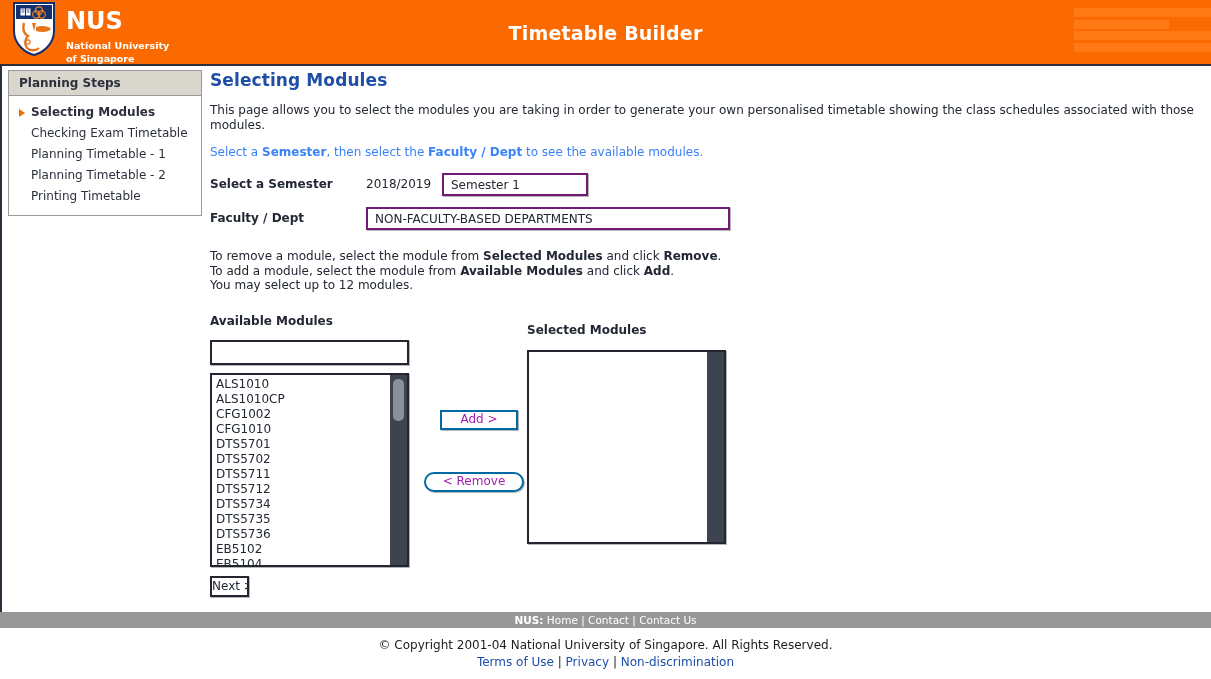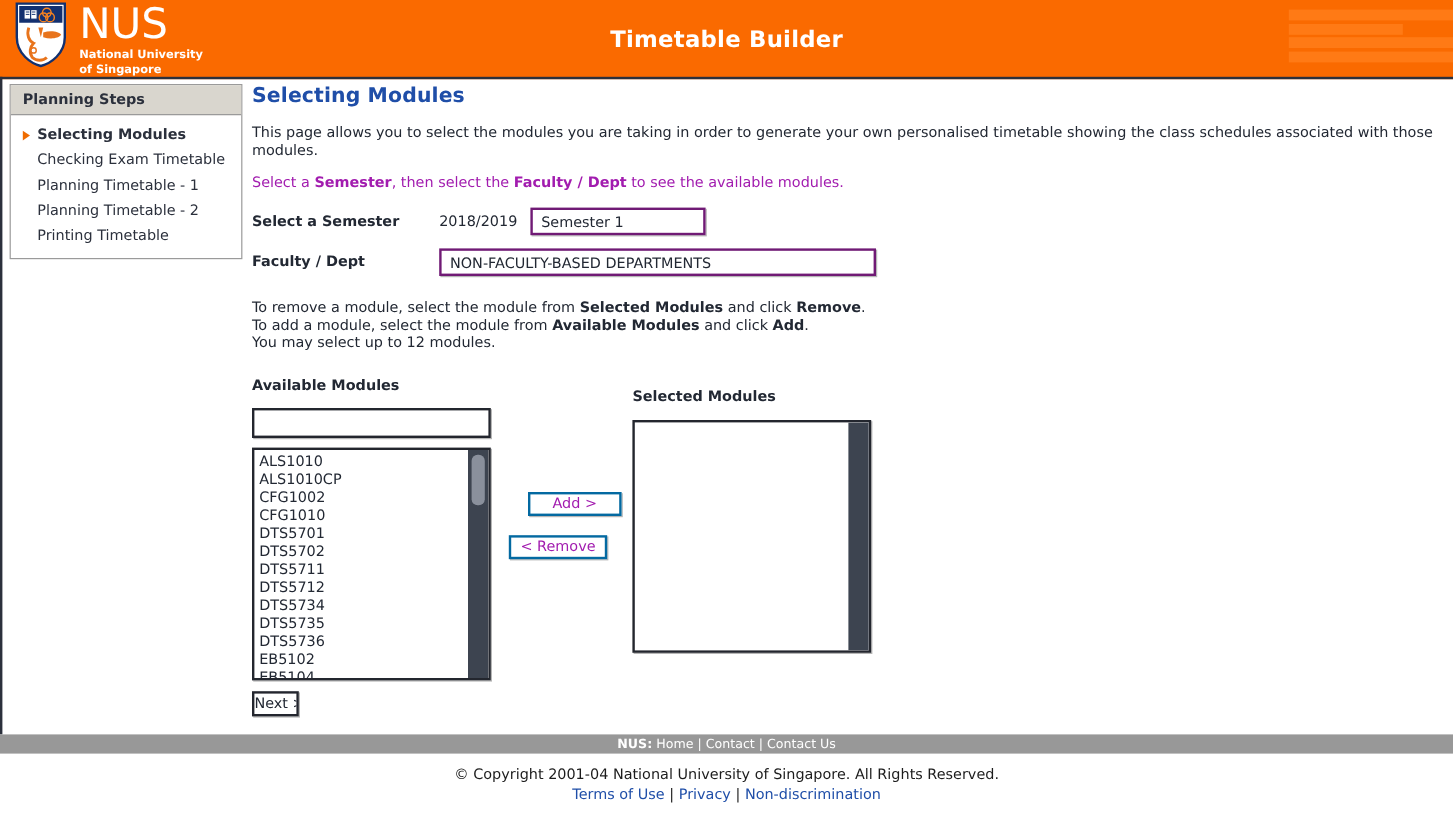--- a/index.html
+++ b/index.html
@@ -57,22 +57,22 @@
     height: 56px;
     position: relative;
     flex: none;
   }
   .logo-text {
     margin-left: 10px;
     padding-top: 3px;
     color: #ffffff;
   }
   .logo-nus {
-    font-size: 35px;
-    font-weight: normal;
+    font-size: 24px;
+    font-weight: bold;
     line-height: 34px;
     letter-spacing: 0px;
     font-family: "DejaVu Sans", "Liberation Sans", sans-serif;
   }
   .logo-sub {
     font-size: 9.5px;
     line-height: 11px;
     font-weight: bold;
     padding-top: 2px;
   }
@@ -150,21 +150,21 @@
   }
   .intro {
     margin-top: 13px;
     font-size: 12px;
     line-height: 15px;
     color: #222833;
   }
   .intro2 {
     margin-top: 12px;
     font-size: 12px;
-    color: #a21caf;
+    color: #3b82f6;
   }
   b { font-weight: bold; }
 
   
   .sel-row {
     position: relative;
     height: 23px;
     margin-top: 14px;
   }
   .sel-row.second { margin-top: 11px; }
@@ -303,21 +303,21 @@
     font-family: inherit;
     font-size: 12px;
     color: #a21caf;
     text-align: center;
     line-height: 15px;
     padding: 0;
     box-shadow: 1px 1px 0 #b6b6b6;
     cursor: pointer;
   }
   .btn-add { margin-left: 16px; }
-  .btn-remove { margin-top: 16px; width: 82px; margin-left: 0; }
+  .btn-remove { margin-top: 42px; width: 100px; margin-left: 0; border-radius: 10px; }
 
   .selected-col {
     position: absolute;
     left: 317px;
     top: 9px;
     width: 210px;
   }
   .selected-box {
     margin-top: 13px;
     width: 199px;

